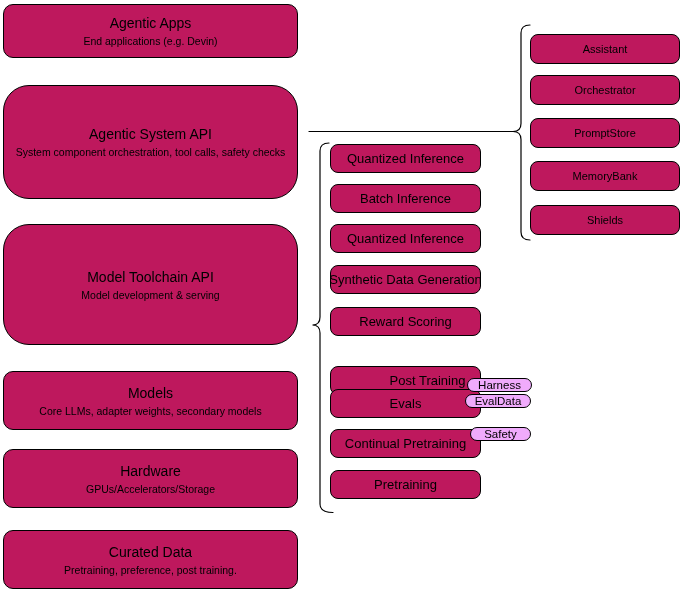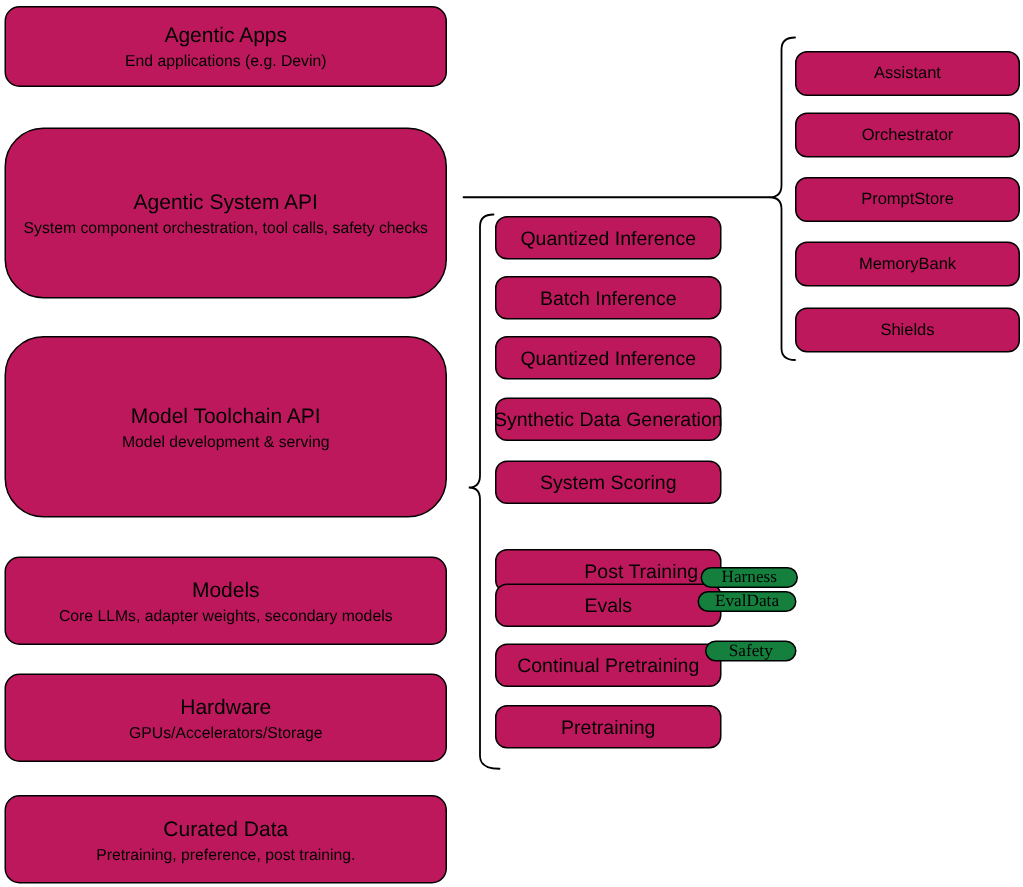--- a/index.html
+++ b/index.html
@@ -65,31 +65,30 @@
     width: 150px;
     height: 30px;
     border-radius: 8px;
     font-size: 11px;
     white-space: nowrap;
   }
   .pill {
     position: absolute;
     box-sizing: border-box;
     border: 1.1px solid #000000;
-    background: #15803d;
+    background: #f0abfc;
     border-radius: 7px;
     height: 14px;
     display: flex;
     justify-content: center;
     align-items: flex-start;
     font-size: 11.5px;
     line-height: 12px;
     white-space: nowrap;
     z-index: 2;
-    font-family: Liberation Serif, serif;
   }
 </style>
 </head>
 <body>
 
 <div class="canvas">
 
   <svg class="overlay-svg" width="682" height="591" viewBox="0 0 682 591">
 
     <path d="M 309 131.5 L 513 131.5" fill="none" stroke="#000000" stroke-width="1.2" stroke-linecap="round"></path>
@@ -135,21 +134,21 @@
   <div class="node svc-node" style="top:184px;">
     <span>Batch Inference</span>
   </div>
   <div class="node svc-node" style="top:224px;">
     <span>Quantized Inference</span>
   </div>
   <div class="node svc-node" style="top:265px;">
     <span>Synthetic Data Generation</span>
   </div>
   <div class="node svc-node" style="top:307px;">
-    <span>System Scoring</span>
+    <span>Reward Scoring</span>
   </div>
   <div class="node svc-node" style="top:366px;padding-left:44px;">
     <span>Post Training</span>
   </div>
   <div class="node svc-node" style="top:389px;">
     <span>Evals</span>
   </div>
   <div class="node svc-node" style="top:429px;">
     <span>Continual Pretraining</span>
   </div>

